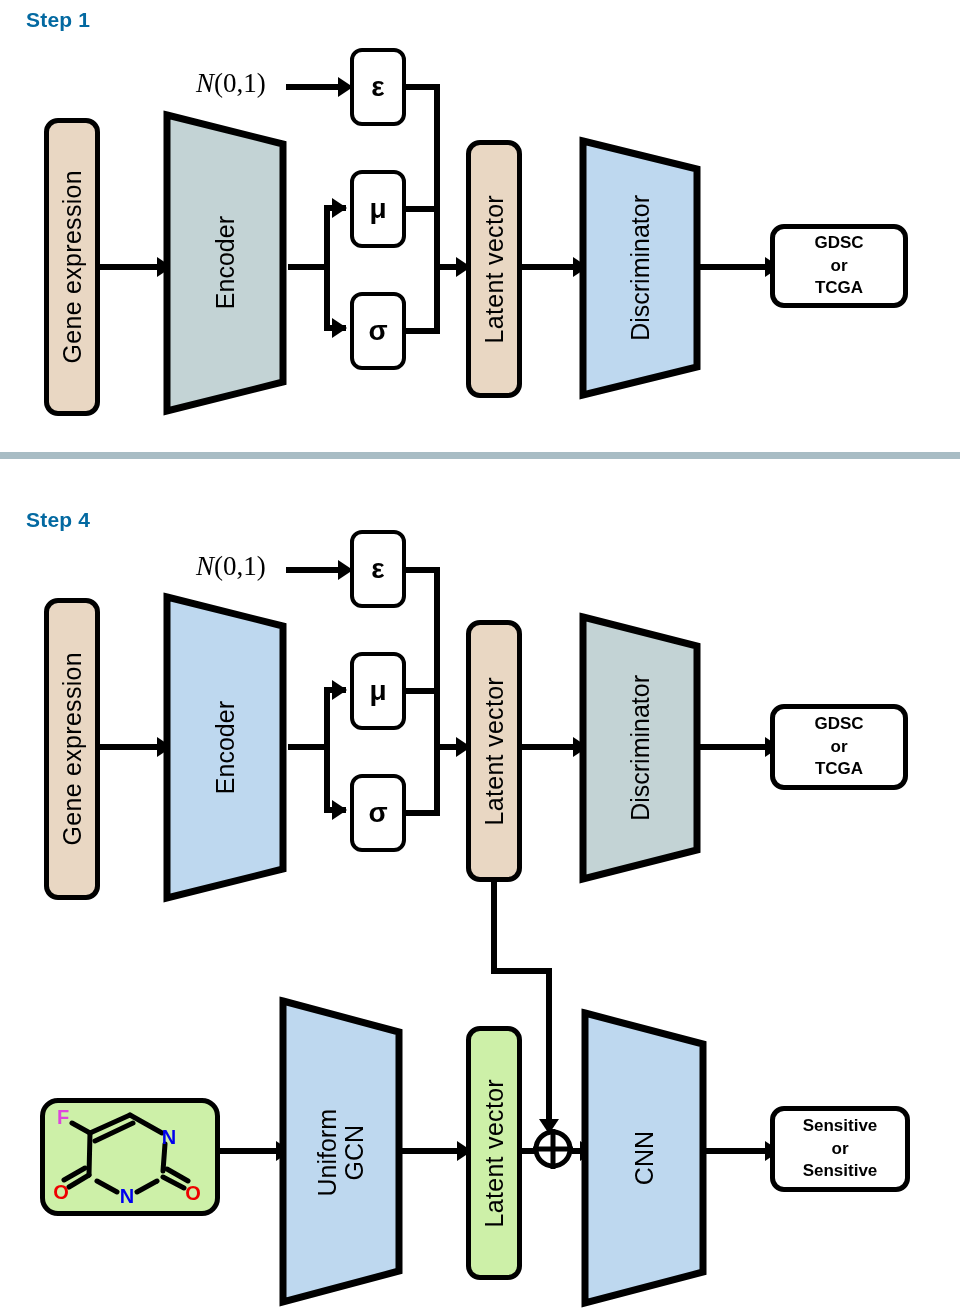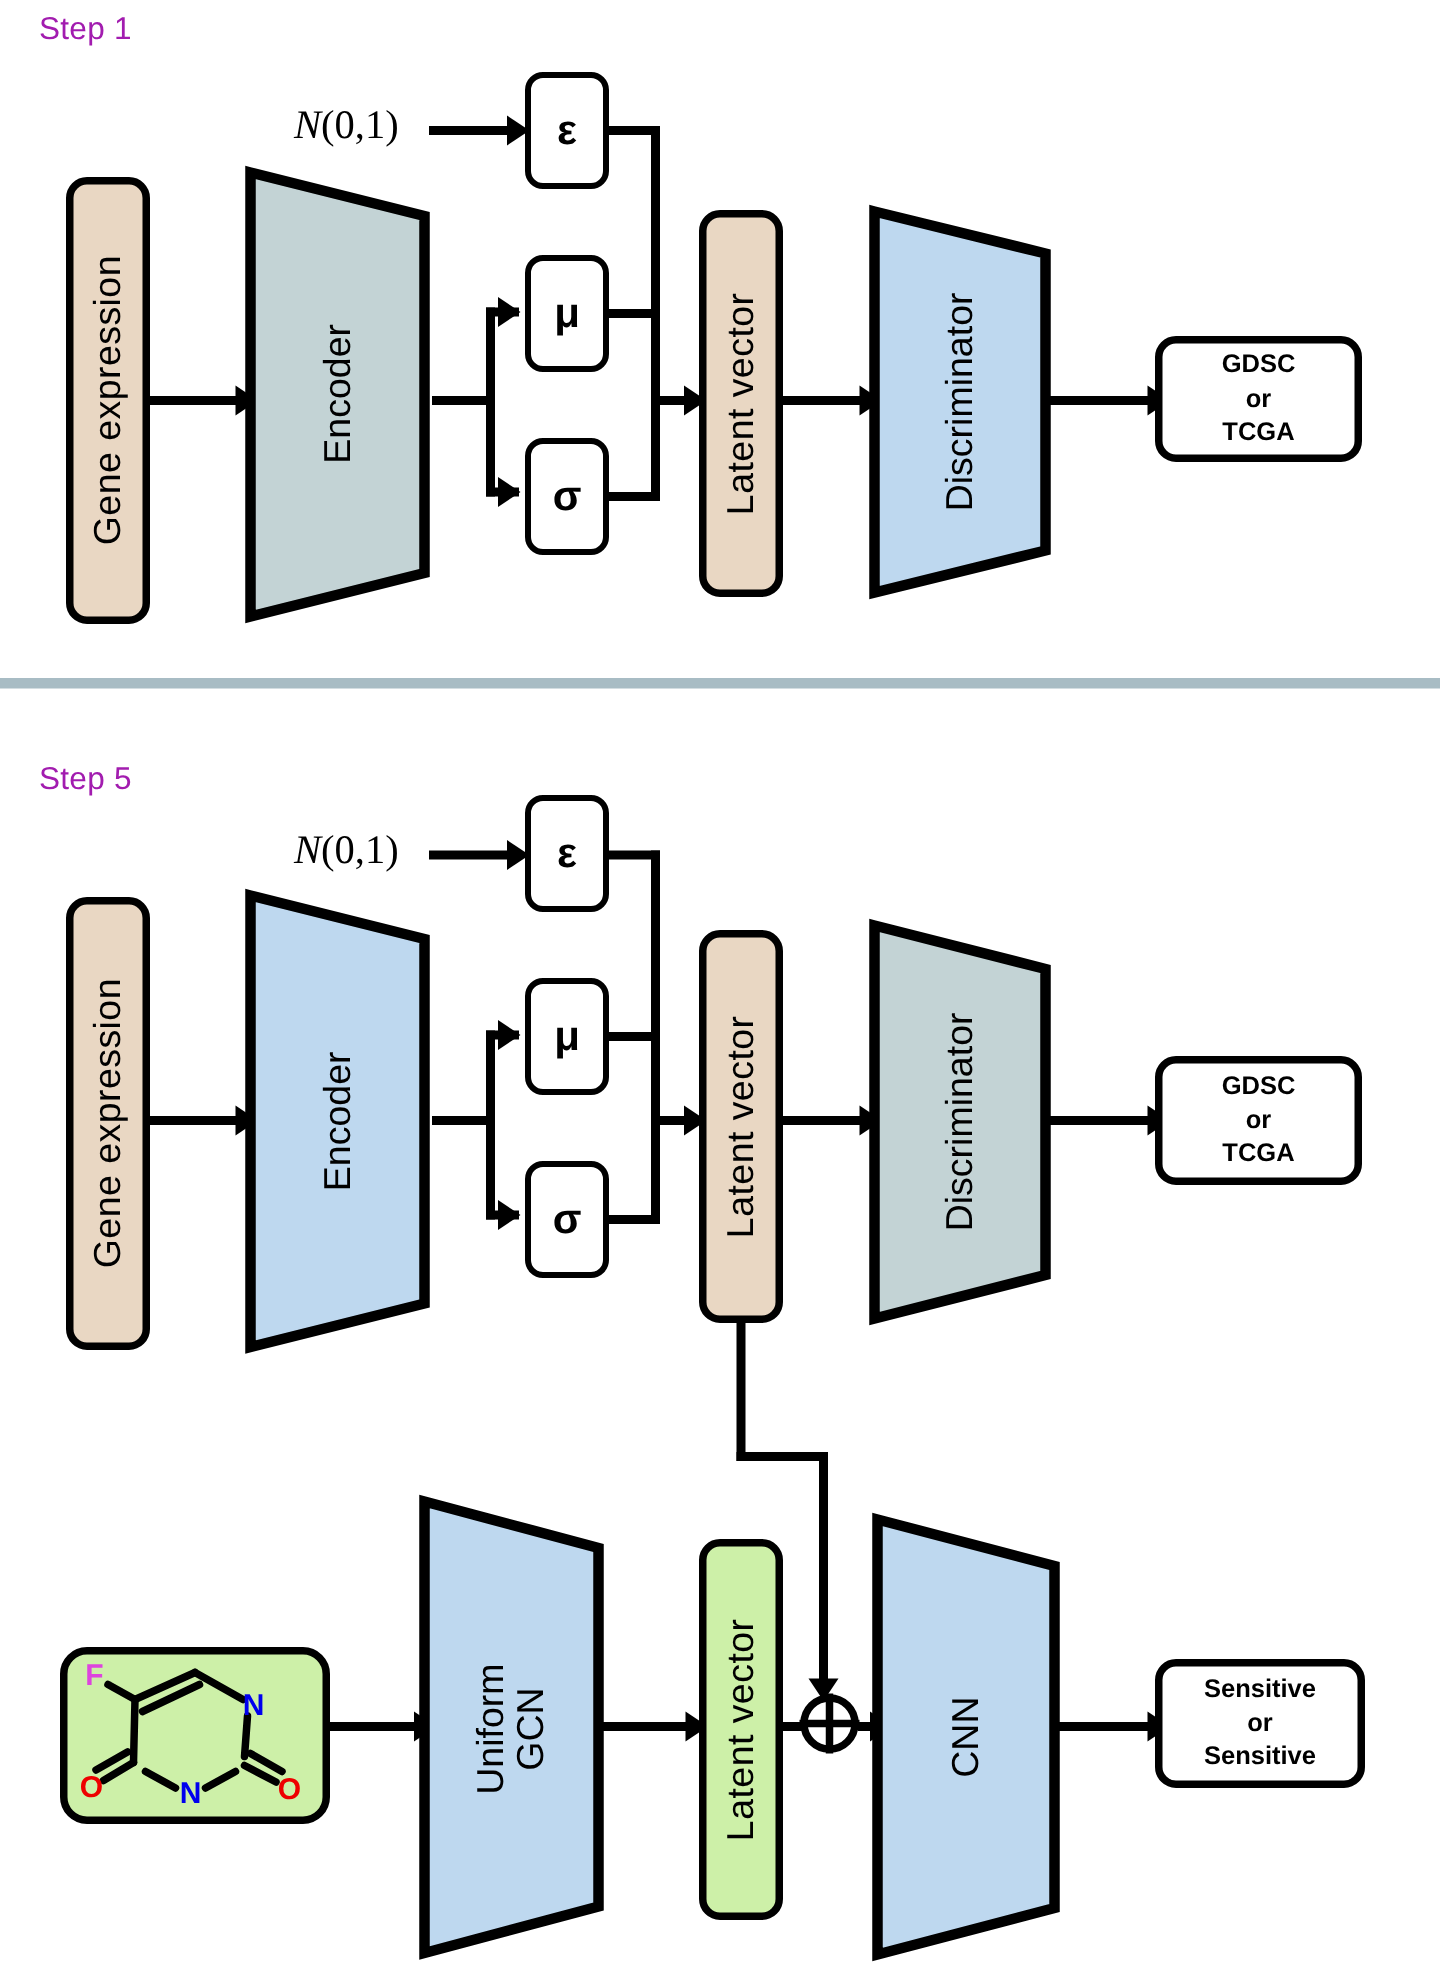--- a/index.html
+++ b/index.html
@@ -15,24 +15,24 @@
   #page {
     position: relative;
     width: 960px;
     height: 1309px;
     background: #ffffff;
     overflow: hidden;
   }
   .step-label {
     position: absolute;
     font-family: "Liberation Sans", sans-serif;
-    font-weight: normal;
+    font-weight: bold;
     font-size: 21px;
     letter-spacing: 0.2px;
-    color: #a21caf;
+    color: #0369a1;
     white-space: nowrap;
   }
   .divider {
     position: absolute;
     left: 0;
     width: 960px;
     height: 7px;
     background: #a8bcc4;
   }
   
@@ -213,21 +213,21 @@
 
   <div class="wire h" style="left:700px; top:264px; width:72px;"></div>
   <div class="arrowhead right" style="left:765px; top:257px;"></div>
 
   <div class="node" style="left:770px; top:224px; width:138px; height:84px;">
     <span class="stack"><span>GDSC</span><br><span>or</span><br><span>TCGA</span></span>
   </div>
 
   <div class="divider" style="top:452px;"></div>
 
-  <div class="step-label" style="left:26px; top:508px;">Step 5</div>
+  <div class="step-label" style="left:26px; top:508px;">Step 4</div>
 
   <div class="normal-label" style="left:196px; top:551px;">
     <span class="italicN">N</span><span>(0,1)</span>
   </div>
   <div class="wire h" style="left:286px; top:567px; width:56px;"></div>
   <div class="arrowhead right" style="left:338px; top:560px;"></div>
 
   <div class="node" style="left:44px; top:598px; width:56px; height:302px; background:#e9d7c3;">
     <span class="vlabel">Gene expression</span>
   </div>

